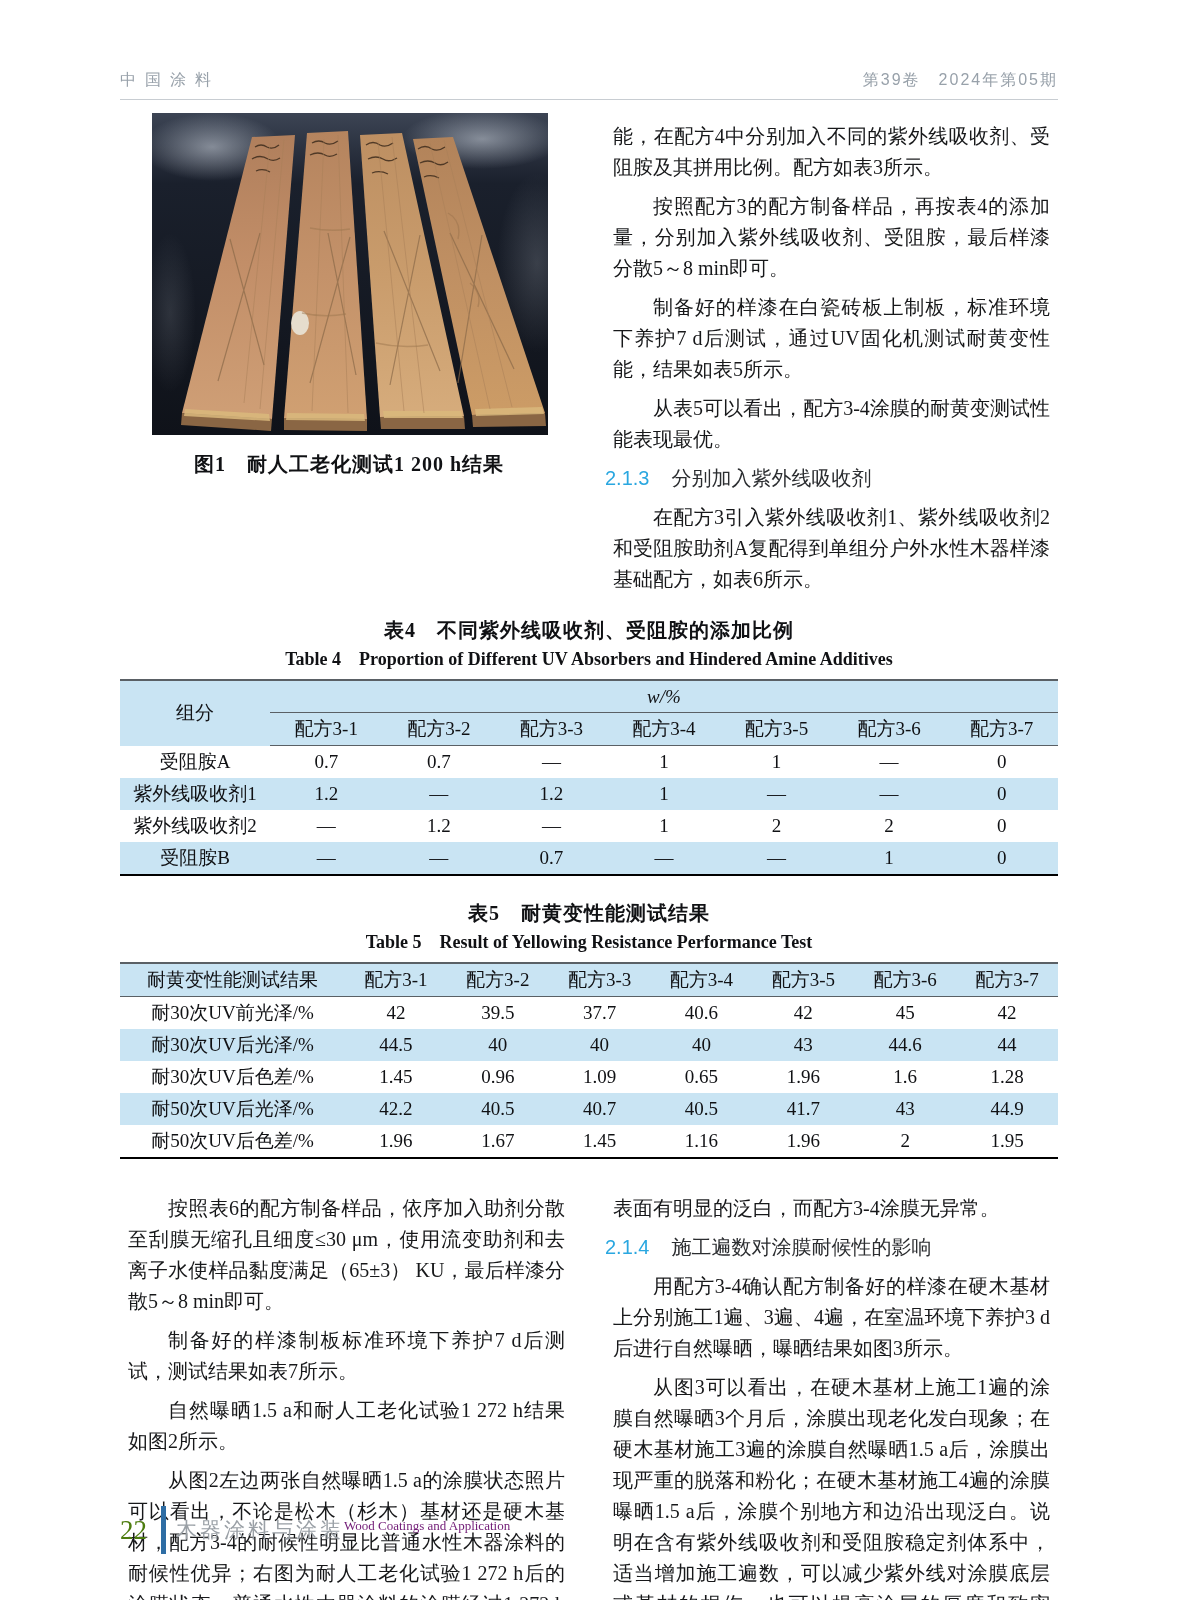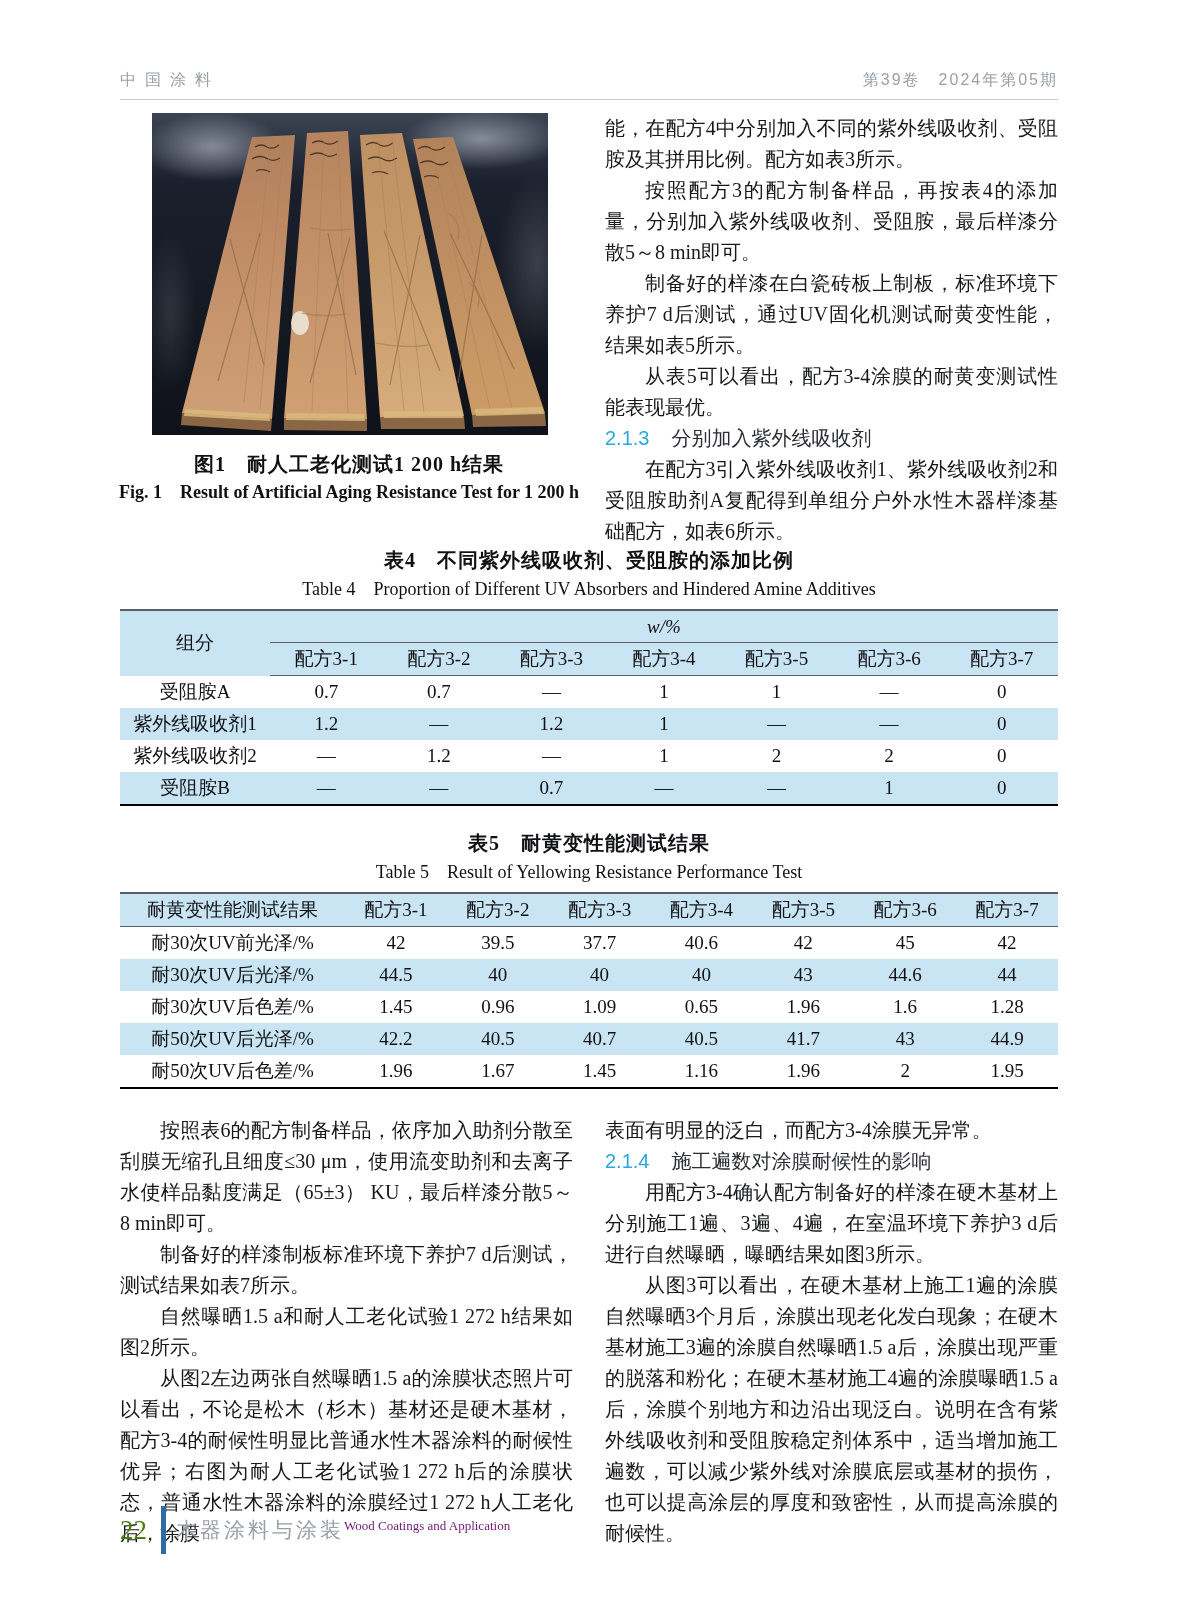--- a/index.html
+++ b/index.html
@@ -16,48 +16,48 @@
     font-family:"Liberation Sans","DejaVu Sans",sans-serif;
     color:#98a1aa; font-size:16px;
   }
   .jheader .jname{letter-spacing:9px;}
   .jheader .jissue{letter-spacing:2px;}
   
   .cols{display:flex; gap:32px;}
   .col{width:453px;}
   .top-section{margin-top:13px;}
   p.body{
-    margin:0; font-size:20px; line-height:31px; text-align:justify;
+    margin:8px; font-size:20px; line-height:31px; text-align:justify;
     color:#17181a;
   }
   p.indent{text-indent:2em;}
   .sec-head{
     margin:0; font-family:"Liberation Sans","DejaVu Sans",sans-serif;
     font-size:20px; line-height:31px; color:#2b2d30;
   }
   .sec-num{color:#2aa7e0; margin-right:22px;}
   
   .figwrap{width:366px; margin-left:32px;}
   .figcap-cn{
     margin:12px 0 2px 0; text-align:center; font-weight:bold; font-size:20px;
     color:#101114; letter-spacing:1px;
   }
   .figcap-en{
     margin:0; text-align:center; font-weight:bold; font-size:18px; color:#101114;
   }
   .figwrap .figcap-cn,.figwrap .figcap-en{width:470px; margin-left:-38px;}
   
-  .tblock{}
+  .tblock{margin-top:14px;}
   .tblock.second{margin-top:24px;}
   .ttitle-cn{
     margin:0 0 3px 0; text-align:center; font-weight:bold; font-size:20px;
     letter-spacing:1px; color:#101114;
   }
   .ttitle-en{
-    margin:0 0 8px 0; text-align:center; font-weight:normal; font-size:18px; color:#101114;
+    margin:0 0 8px 0; text-align:center; font-weight:bold; font-size:18px; color:#101114;
   }
   table.dtable{
     width:938px; border-collapse:collapse; table-layout:fixed;
     border-top:2px solid #5a6065; border-bottom:2px solid #000000;
     font-size:19px; color:#101114;
   }
   table.dtable th, table.dtable td{
     font-weight:normal; padding:3px 2px; height:25px; text-align:center;
     overflow:hidden; white-space:nowrap;
   }
@@ -169,21 +169,20 @@
 
           <polygon points="261,26 301,24 393,300 320,302" fill="url(#w4)"></polygon>
           <polygon points="320,302 393,300 394,313 321,314" fill="#8a6644"></polygon>
           <polygon points="323,296 390,294 392,301 324,303" fill="#d9b87c" opacity="0.85"></polygon>
           <path d="M298,120 L362,256 M330,122 L306,270" stroke="#8a6a48" stroke-width="1.2" fill="none" opacity="0.7"></path>
           <path d="M266,36 q7,-5 14,0 q6,3 13,-2 M268,50 q8,-4 15,0 q6,4 13,-1 M272,64 q7,-3 15,1" stroke="#3d2c1c" stroke-width="1.3" fill="none" opacity="0.85"></path>
           <path d="M278,30 L338,296 M292,27 L360,294" stroke="#a87f58" stroke-width="1" opacity="0.5"></path>
           <path d="M296,100 q14,8 10,26 M318,170 q12,10 8,24" stroke="#9c754e" stroke-width="1.4" opacity="0.55" fill="none"></path>
         </svg>
         <p class="figcap-cn">图1　耐人工老化测试1 200 h结果</p>
-        <p class="figcap-en">Fig. 1　Result of Artificial Aging Resistance Test for 1 200 h</p>
       </div>
     </div>
 
     <div class="col">
       <p class="body">能，在配方4中分别加入不同的紫外线吸收剂、受阻胺及其拼用比例。配方如表3所示。</p>
       <p class="body indent">按照配方3的配方制备样品，再按表4的添加量，分别加入紫外线吸收剂、受阻胺，最后样漆分散5～8 min即可。</p>
       <p class="body indent">制备好的样漆在白瓷砖板上制板，标准环境下养护7 d后测试，通过UV固化机测试耐黄变性能，结果如表5所示。</p>
       <p class="body indent">从表5可以看出，配方3-4涂膜的耐黄变测试性能表现最优。</p>
       <p class="sec-head"><span class="sec-num">2.1.3</span><span>分别加入紫外线吸收剂</span></p>
       <p class="body indent">在配方3引入紫外线吸收剂1、紫外线吸收剂2和受阻胺助剂A复配得到单组分户外水性木器样漆基础配方，如表6所示。</p>

